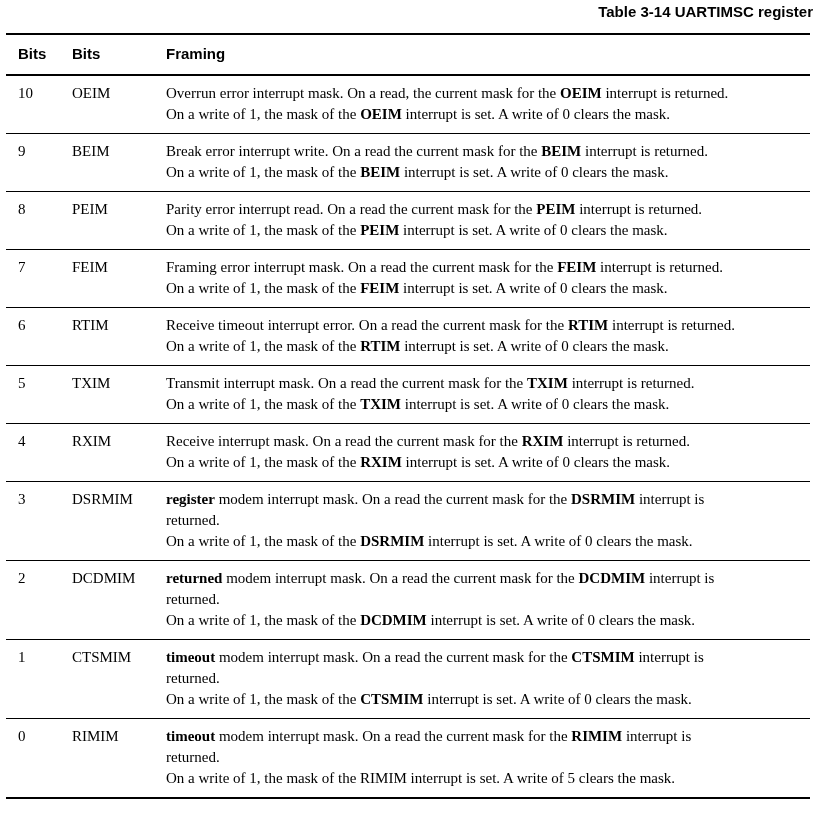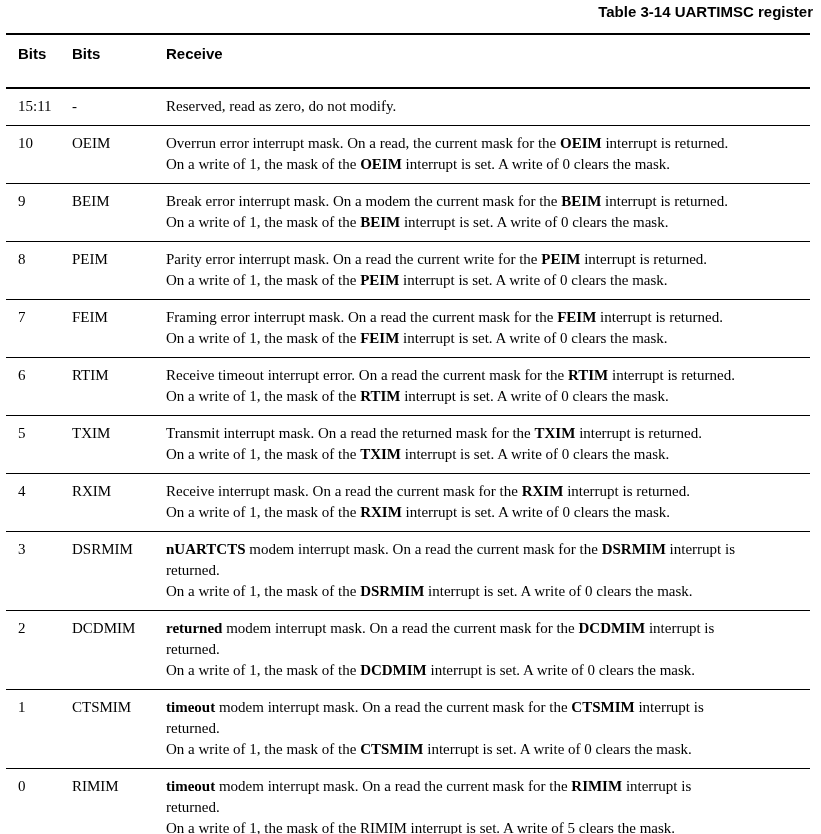--- a/index.html
+++ b/index.html
@@ -32,21 +32,21 @@
     border-bottom: 2px solid #000000;
   }
   col.c-bits { width: 52px; }
   col.c-name { width: 95px; }
   thead th {
     font-family: "Liberation Sans", sans-serif;
     font-weight: bold;
     font-size: 15px;
     text-align: left;
     vertical-align: top;
-    padding: 10px 0 25px 0;
+    padding: 10px 0 12px 0;
     border-bottom: 2px solid #000000;
   }
   thead th.h-bits { padding-left: 12px; }
   thead th.h-name { padding-left: 14px; }
   thead th.h-func { padding-left: 13px; }
   tbody tr { border-bottom: 1.5px solid #000000; }
   tbody tr:last-child { border-bottom: none; }
   tbody td {
     vertical-align: top;
     font-size: 15px;
@@ -69,52 +69,45 @@
   <table class="reg-table">
     <colgroup>
       <col class="c-bits">
       <col class="c-name">
       <col class="c-func">
     </colgroup>
     <thead>
       <tr>
         <th class="h-bits">Bits</th>
         <th class="h-name">Bits</th>
-        <th class="h-func">Receive</th>
+        <th class="h-func">Framing</th>
       </tr>
     </thead>
     <tbody>
-        <tr>
-          <td class="bits-cell">15:11</td>
-          <td class="name-cell">-</td>
-          <td class="func-cell">
-            <div class="func-line"><span>Reserved, read as zero, do not modify.</span></div>
-          </td>
-        </tr>
         <tr>
           <td class="bits-cell">10</td>
           <td class="name-cell">OEIM</td>
           <td class="func-cell">
             <div class="func-line"><span>Overrun error interrupt mask. On a read, the current mask for the </span><span class="bseg">OEIM</span><span> interrupt is returned.</span></div>
             <div class="func-line"><span>On a write of 1, the mask of the </span><span class="bseg">OEIM</span><span> interrupt is set. A write of 0 clears the mask.</span></div>
           </td>
         </tr>
         <tr>
           <td class="bits-cell">9</td>
           <td class="name-cell">BEIM</td>
           <td class="func-cell">
-            <div class="func-line"><span>Break error interrupt mask. On a modem the current mask for the </span><span class="bseg">BEIM</span><span> interrupt is returned.</span></div>
+            <div class="func-line"><span>Break error interrupt write. On a read the current mask for the </span><span class="bseg">BEIM</span><span> interrupt is returned.</span></div>
             <div class="func-line"><span>On a write of 1, the mask of the </span><span class="bseg">BEIM</span><span> interrupt is set. A write of 0 clears the mask.</span></div>
           </td>
         </tr>
         <tr>
           <td class="bits-cell">8</td>
           <td class="name-cell">PEIM</td>
           <td class="func-cell">
-            <div class="func-line"><span>Parity error interrupt mask. On a read the current write for the </span><span class="bseg">PEIM</span><span> interrupt is returned.</span></div>
+            <div class="func-line"><span>Parity error interrupt read. On a read the current mask for the </span><span class="bseg">PEIM</span><span> interrupt is returned.</span></div>
             <div class="func-line"><span>On a write of 1, the mask of the </span><span class="bseg">PEIM</span><span> interrupt is set. A write of 0 clears the mask.</span></div>
           </td>
         </tr>
         <tr>
           <td class="bits-cell">7</td>
           <td class="name-cell">FEIM</td>
           <td class="func-cell">
             <div class="func-line"><span>Framing error interrupt mask. On a read the current mask for the </span><span class="bseg">FEIM</span><span> interrupt is returned.</span></div>
             <div class="func-line"><span>On a write of 1, the mask of the </span><span class="bseg">FEIM</span><span> interrupt is set. A write of 0 clears the mask.</span></div>
           </td>
@@ -124,37 +117,37 @@
           <td class="name-cell">RTIM</td>
           <td class="func-cell">
             <div class="func-line"><span>Receive timeout interrupt error. On a read the current mask for the </span><span class="bseg">RTIM</span><span> interrupt is returned.</span></div>
             <div class="func-line"><span>On a write of 1, the mask of the </span><span class="bseg">RTIM</span><span> interrupt is set. A write of 0 clears the mask.</span></div>
           </td>
         </tr>
         <tr>
           <td class="bits-cell">5</td>
           <td class="name-cell">TXIM</td>
           <td class="func-cell">
-            <div class="func-line"><span>Transmit interrupt mask. On a read the returned mask for the </span><span class="bseg">TXIM</span><span> interrupt is returned.</span></div>
+            <div class="func-line"><span>Transmit interrupt mask. On a read the current mask for the </span><span class="bseg">TXIM</span><span> interrupt is returned.</span></div>
             <div class="func-line"><span>On a write of 1, the mask of the </span><span class="bseg">TXIM</span><span> interrupt is set. A write of 0 clears the mask.</span></div>
           </td>
         </tr>
         <tr>
           <td class="bits-cell">4</td>
           <td class="name-cell">RXIM</td>
           <td class="func-cell">
             <div class="func-line"><span>Receive interrupt mask. On a read the current mask for the </span><span class="bseg">RXIM</span><span> interrupt is returned.</span></div>
             <div class="func-line"><span>On a write of 1, the mask of the </span><span class="bseg">RXIM</span><span> interrupt is set. A write of 0 clears the mask.</span></div>
           </td>
         </tr>
         <tr>
           <td class="bits-cell">3</td>
           <td class="name-cell">DSRMIM</td>
           <td class="func-cell">
-            <div class="func-line"><span class="bseg">nUARTCTS</span><span> modem interrupt mask. On a read the current mask for the </span><span class="bseg">DSRMIM</span><span> interrupt is</span></div>
+            <div class="func-line"><span class="bseg">register</span><span> modem interrupt mask. On a read the current mask for the </span><span class="bseg">DSRMIM</span><span> interrupt is</span></div>
             <div class="func-line"><span>returned.</span></div>
             <div class="func-line"><span>On a write of 1, the mask of the </span><span class="bseg">DSRMIM</span><span> interrupt is set. A write of 0 clears the mask.</span></div>
           </td>
         </tr>
         <tr>
           <td class="bits-cell">2</td>
           <td class="name-cell">DCDMIM</td>
           <td class="func-cell">
             <div class="func-line"><span class="bseg">returned</span><span> modem interrupt mask. On a read the current mask for the </span><span class="bseg">DCDMIM</span><span> interrupt is</span></div>
             <div class="func-line"><span>returned.</span></div>

